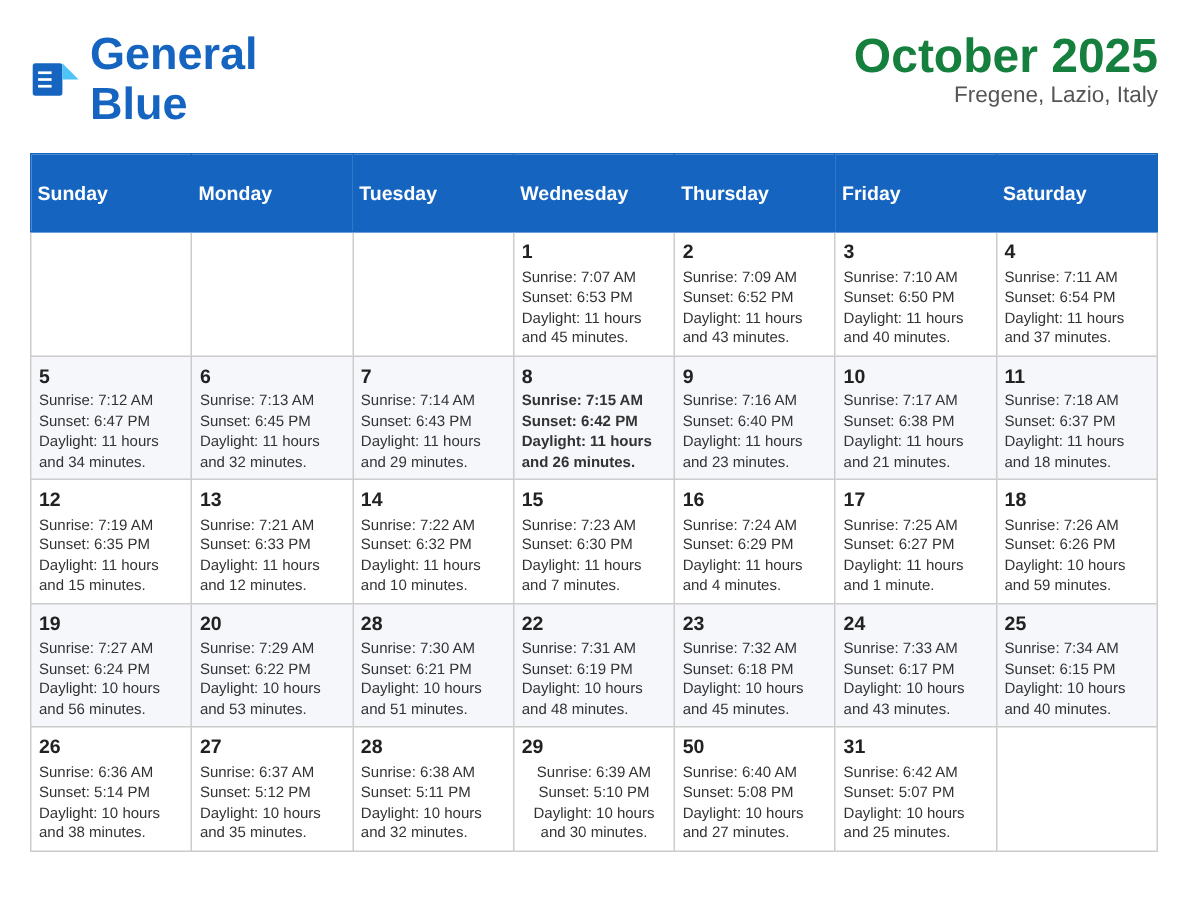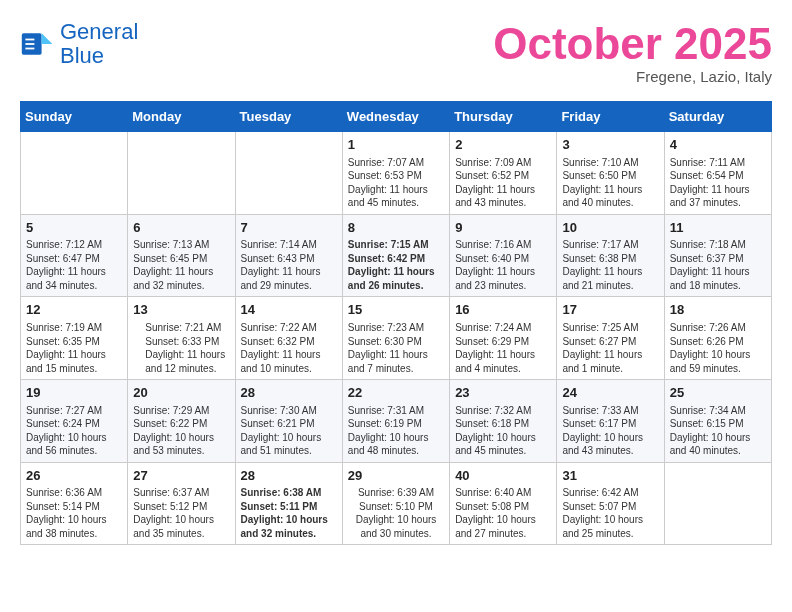--- a/index.html
+++ b/index.html
@@ -14,57 +14,57 @@
       display: flex;
       justify-content: space-between;
       align-items: flex-start;
       margin-bottom: 16px;
     }
     .logo {
       display: flex;
       align-items: center;
     }
     .logo-text {
-      font-size: 22px;
-      font-weight: normal;
+      font-size: 30px;
+      font-weight: bold;
       color: #1a1a2e;
       line-height: 1.1;
     }
     .logo-text span {
       color: #1565c0;
     }
     .logo-icon {
       width: 36px;
       height: 36px;
       margin-right: 4px;
     }
     .title-block {
       text-align: right;
     }
     .month-title {
-      font-size: 44px;
+      font-size: 32px;
       font-weight: bold;
-      color: #ec4899;
+      color: #15803d;
       line-height: 1.1;
     }
     .location {
       font-size: 15px;
       color: #555;
     }
     .calendar {
       width: 100%;
       border-collapse: collapse;
       border: 1px solid #ccc;
     }
     .calendar th {
       background-color: #1565c0;
       color: #fff;
       font-size: 13px;
       font-weight: bold;
-      padding: 7px 4px;
+      padding: 18px 4px;
       text-align: left;
       border: 1px solid #1565c0;
     }
     .calendar td {
       vertical-align: top;
       border: 1px solid #ccc;
       padding: 4px 5px;
       width: 107px;
       min-height: 80px;
       font-size: 10.5px;
@@ -204,21 +204,21 @@
       </tr>
       <tr>
         <td>
           <span class="day-num">12</span>
           <div class="day-info" style="white-space: pre-line;">Sunrise: 7:19 AM
 Sunset: 6:35 PM
 Daylight: 11 hours and 15 minutes.</div>
         </td>
         <td>
           <span class="day-num">13</span>
-          <div class="day-info" style="white-space: pre-line; margin-left: 12px;">Sunrise: 7:21 AM
+          <div class="day-info" style="white-space: pre-line;">Sunrise: 7:21 AM
 Sunset: 6:33 PM
 Daylight: 11 hours and 12 minutes.</div>
         </td>
         <td>
           <span class="day-num">14</span>
           <div class="day-info" style="white-space: pre-line;">Sunrise: 7:22 AM
 Sunset: 6:32 PM
 Daylight: 11 hours and 10 minutes.</div>
         </td>
         <td>
@@ -298,32 +298,32 @@
 Daylight: 10 hours and 38 minutes.</div>
         </td>
         <td>
           <span class="day-num">27</span>
           <div class="day-info" style="white-space: pre-line;">Sunrise: 6:37 AM
 Sunset: 5:12 PM
 Daylight: 10 hours and 35 minutes.</div>
         </td>
         <td>
           <span class="day-num">28</span>
-          <div class="day-info" style="white-space: pre-line; font-weight: bold;">Sunrise: 6:38 AM
+          <div class="day-info" style="white-space: pre-line;">Sunrise: 6:38 AM
 Sunset: 5:11 PM
 Daylight: 10 hours and 32 minutes.</div>
         </td>
         <td>
           <span class="day-num">29</span>
           <div class="day-info" style="white-space: pre-line; text-align: center;">Sunrise: 6:39 AM
 Sunset: 5:10 PM
 Daylight: 10 hours and 30 minutes.</div>
         </td>
         <td>
-          <span class="day-num">40</span>
+          <span class="day-num">50</span>
           <div class="day-info" style="white-space: pre-line;">Sunrise: 6:40 AM
 Sunset: 5:08 PM
 Daylight: 10 hours and 27 minutes.</div>
         </td>
         <td>
           <span class="day-num">31</span>
           <div class="day-info" style="white-space: pre-line;">Sunrise: 6:42 AM
 Sunset: 5:07 PM
 Daylight: 10 hours and 25 minutes.</div>
         </td>

